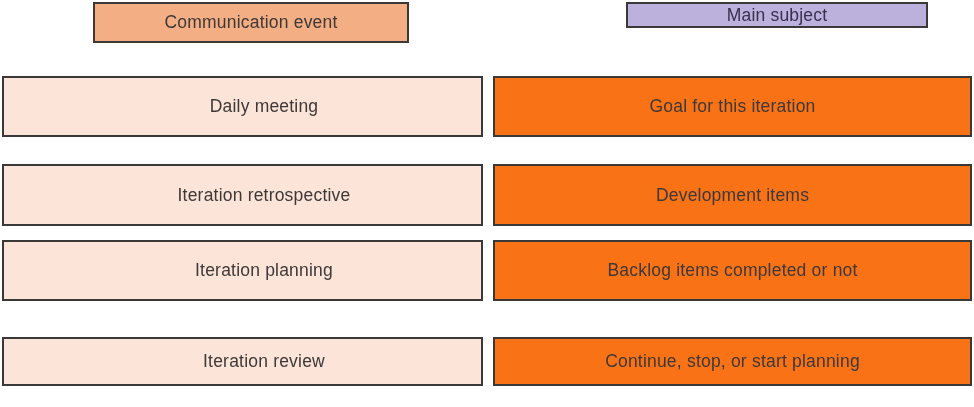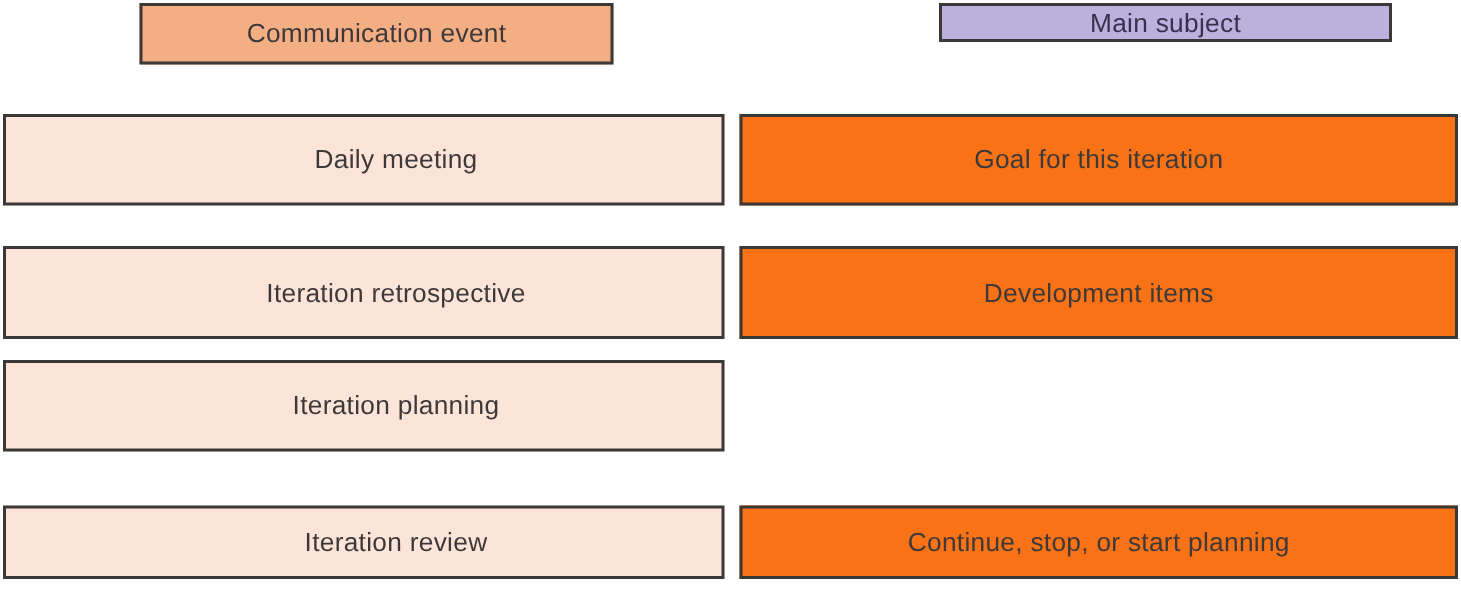--- a/index.html
+++ b/index.html
@@ -56,16 +56,17 @@
   <div class="box item-orange col-left row-1">Iteration retrospective</div>
 
   <div class="box item-orange col-left row-2">Iteration planning</div>
 
   <div class="box item-orange col-left row-3">Iteration review</div>
 
   <div class="box item-purple col-right row-0">Goal for this iteration</div>
 
   <div class="box item-purple col-right row-1">Development items</div>
 
+  <div class="box item-purple col-right row-2">Backlog items completed or not</div>
 
   <div class="box item-purple col-right row-3">Continue, stop, or start planning</div>
 
 </div>
 
 </body></html>

